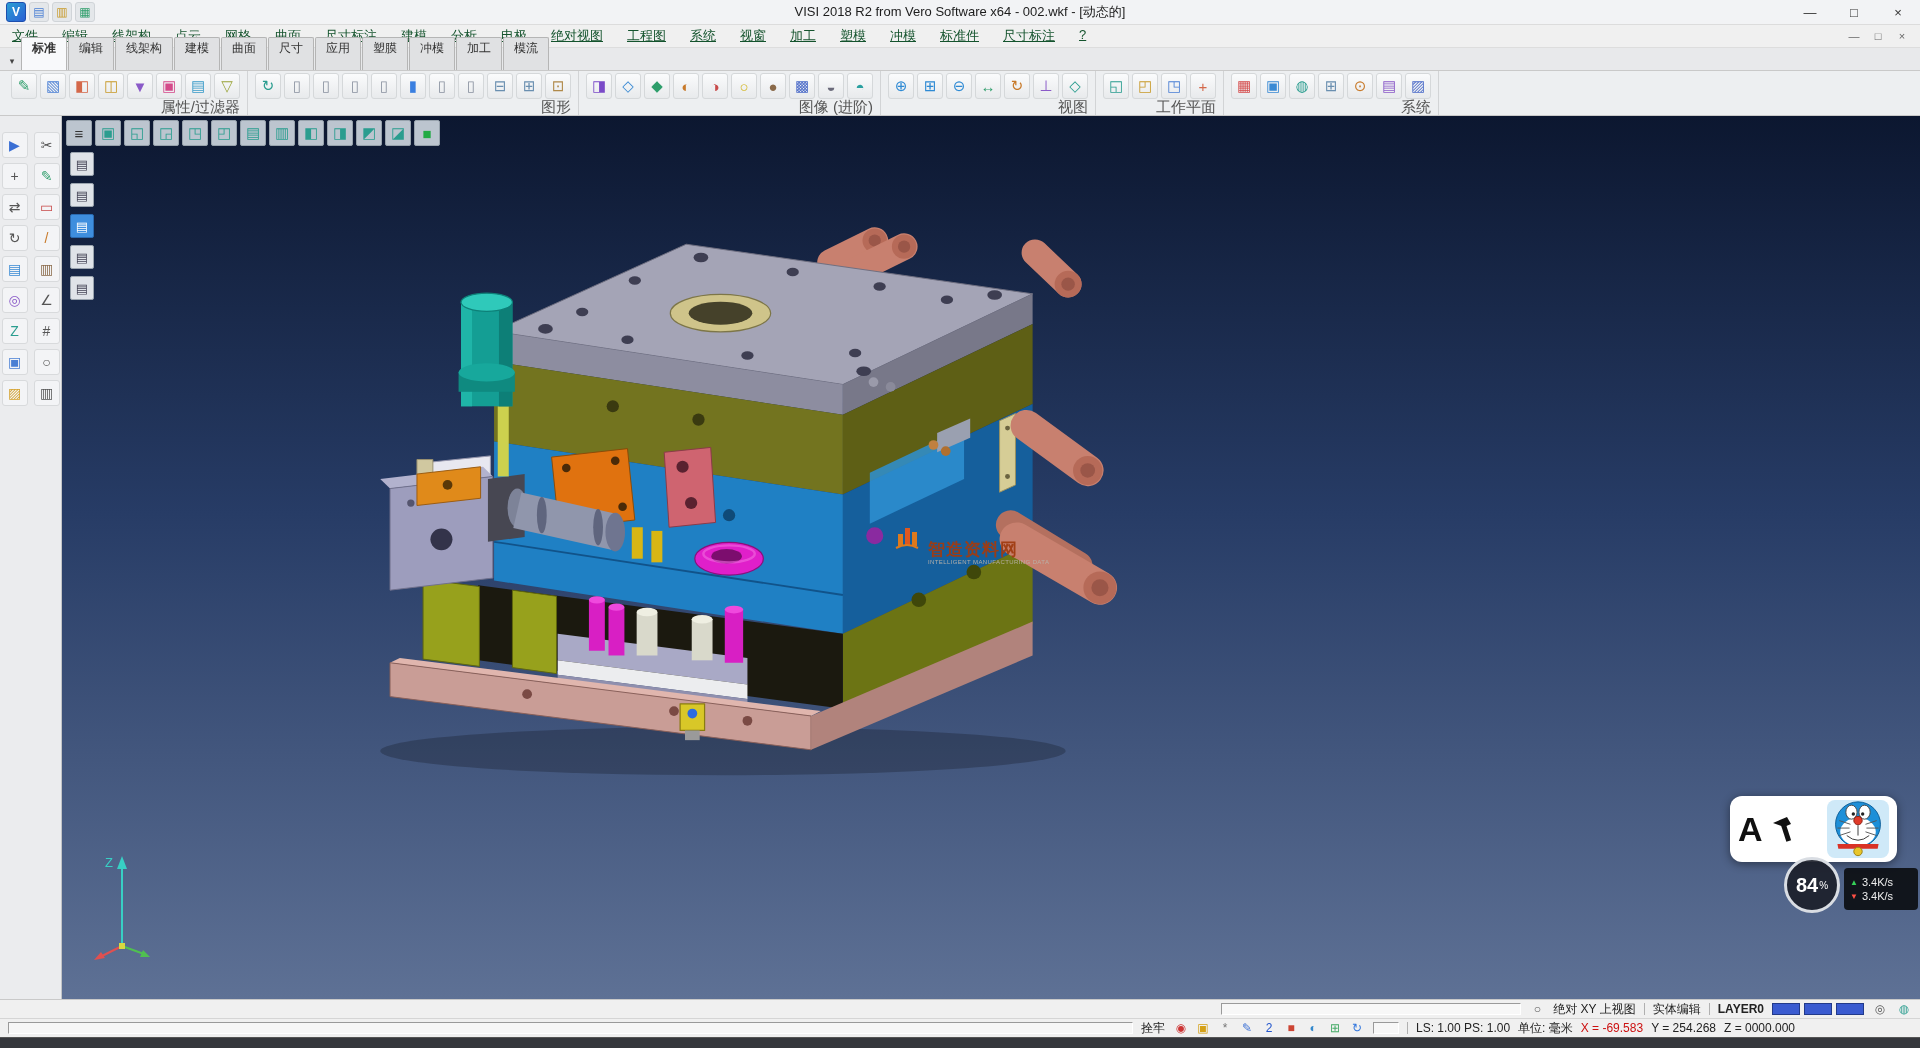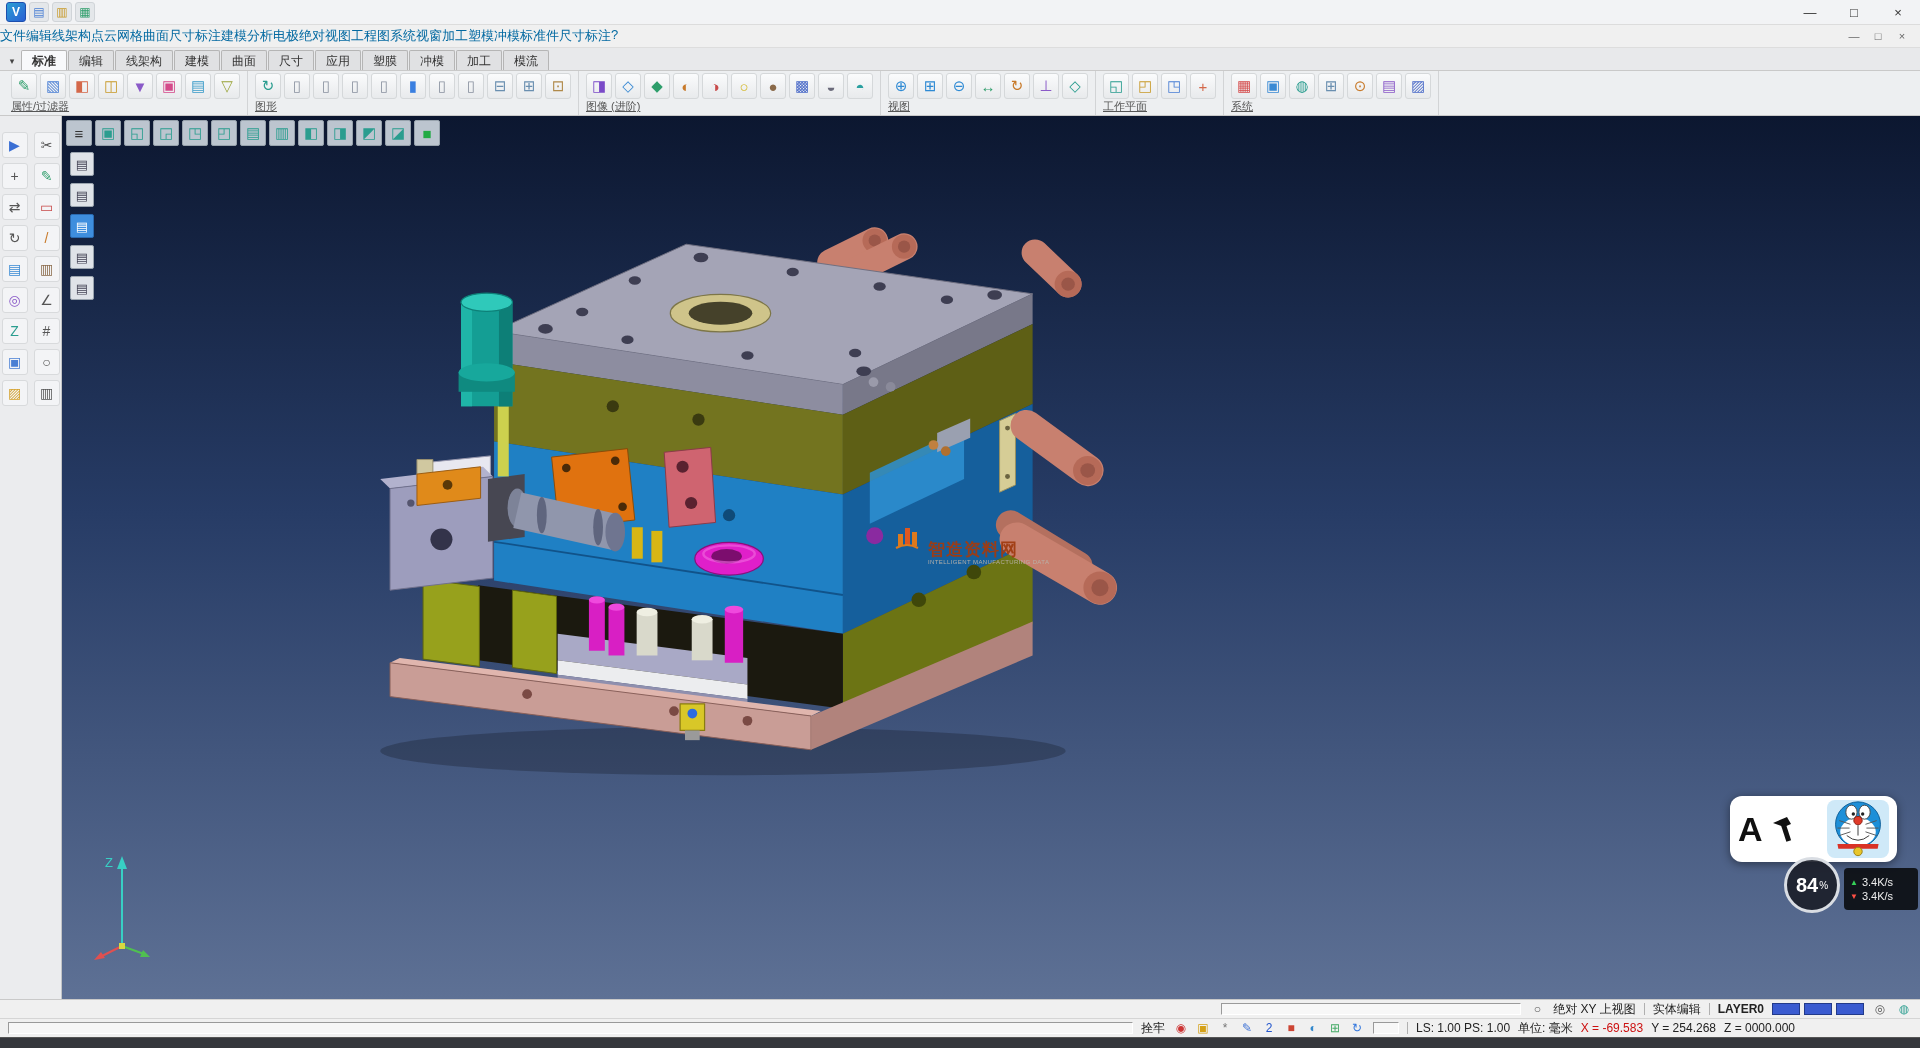--- a/index.html
+++ b/index.html
@@ -14,41 +14,41 @@
     font-size:12px;border-radius:3px;background:#e4e7ea;border:1px solid #d0d4d8;}
   .qicon:first-child{background:linear-gradient(135deg,#2a9fd4,#2a5fd4);border-color:#1d4fae;font-weight:bold;}
   .title{position:absolute;left:0;right:0;text-align:center;font-size:13px;color:#1c1c1c;pointer-events:none;}
   .wincontrols{margin-left:auto;display:flex;height:100%;z-index:2;}
   .wc{width:44px;display:flex;align-items:center;justify-content:center;font-size:13px;color:#333;}
 
   
   .menubar{flex:0 0 22px;height:22px;background:#f0f0f0;border-bottom:1px solid #ddd;
     display:flex;align-items:center;font-size:13px;}
   #menus{display:flex;}
-  .menu-item{padding:2px 0;color:#0369a1;white-space:nowrap;}
+  .menu-item{padding:2px 12px;color:#14532d;white-space:nowrap;text-decoration:underline;}
   .doccontrols{margin-left:auto;display:flex;padding-right:6px;}
   .doc-ctl{width:24px;text-align:center;color:#666;font-size:11px;}
 
   
   .tabbar{flex:0 0 22px;height:22px;background:#e8e9eb;border-bottom:1px solid #c9c9c9;
     display:flex;align-items:flex-end;padding-left:3px;}
   .tab-dd{width:18px;font-size:9px;color:#444;text-align:center;padding-bottom:4px;}
-  #tabs{display:flex;height:20px;margin-top:40px;}
+  #tabs{display:flex;height:33px;margin-top:40px;}
   .tab{padding:2px 10px 0;font-size:12px;color:#333;border:1px solid #b5b5b5;border-bottom:none;
     background:#e0e1e3;margin-right:1px;border-radius:2px 2px 0 0;white-space:nowrap;}
   .tab.active{background:#f8f9fb;font-weight:bold;}
 
   
   .toolbar{flex:0 0 44px;height:44px;background:#edeff1;border-bottom:1px solid #c9c9c9;
     display:flex;align-items:stretch;padding-left:4px;}
   .tgroup{display:flex;flex-direction:column;padding:1px 7px 0;border-right:1px solid #d2d4d6;}
   .ticons{display:flex;gap:3px;align-items:center;height:28px;}
   .ticon{width:24px;height:24px;display:flex;align-items:center;justify-content:center;font-size:15px;
     background:linear-gradient(#fafbfc,#e8eaec);border:1px solid #d5d8da;border-radius:3px;}
-  .tlabel{text-align:left;font-size:11px;color:#555;line-height:13px;text-decoration:underline;}
+  .tlabel{text-align:right;font-size:15px;color:#555;line-height:13px;}
 
   
   .main{flex:1;display:flex;min-height:0;}
   .dock{flex:0 0 61px;width:61px;background:#ebecee;border-right:1px solid #c2c4c6;
     padding-top:16px;display:flex;flex-direction:column;gap:5px;align-items:center;}
   .dockrow{display:flex;gap:6px;}
   .dicon{width:24px;height:24px;display:flex;align-items:center;justify-content:center;font-size:14px;
     background:#f3f4f6;border:1px solid #d8dadc;border-radius:3px;}
 
   .viewport{flex:1;position:relative;overflow:hidden;background:#1a2846;}
@@ -112,20 +112,21 @@
 
 <div class="app">
 
   <div class="titlebar">
     <div class="qat" id="qat">
         <span class="qicon" style="color: rgb(255, 255, 255);">V</span>
         <span class="qicon" style="color: rgb(74, 127, 212);">▤</span>
         <span class="qicon" style="color: rgb(200, 154, 42);">▥</span>
         <span class="qicon" style="color: rgb(46, 158, 107);">▦</span>
       </div>
+    <div class="title">VISI 2018 R2 from Vero Software x64 - 002.wkf - [动态的]</div>
     <div class="wincontrols">
       <span class="wc">—</span>
       <span class="wc">□</span>
       <span class="wc">×</span>
     </div>
   </div>
 
   <div class="menubar">
     <div id="menus">
         <span class="menu-item">文件</span>

